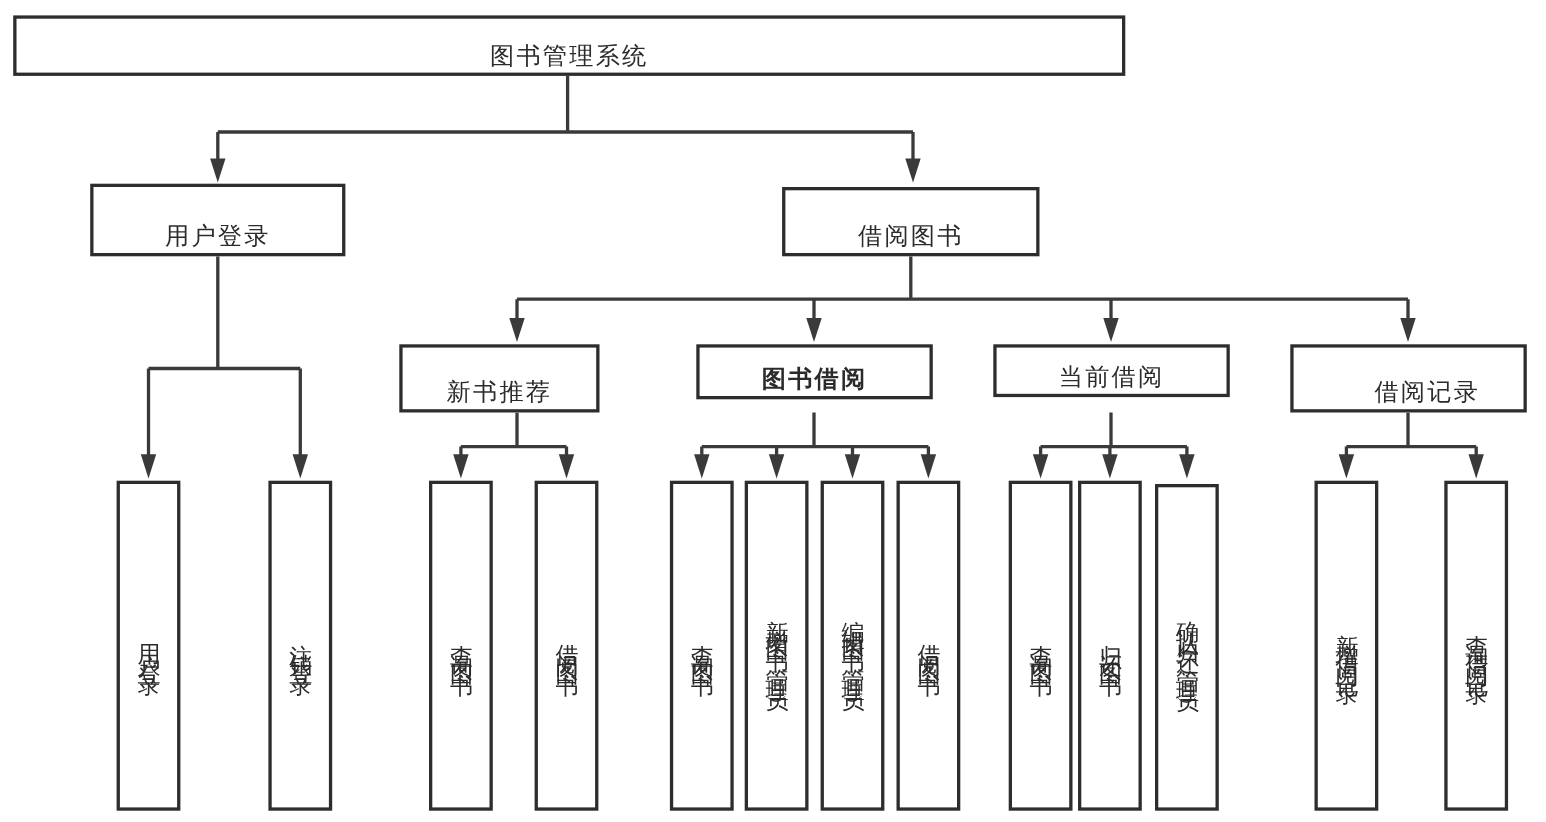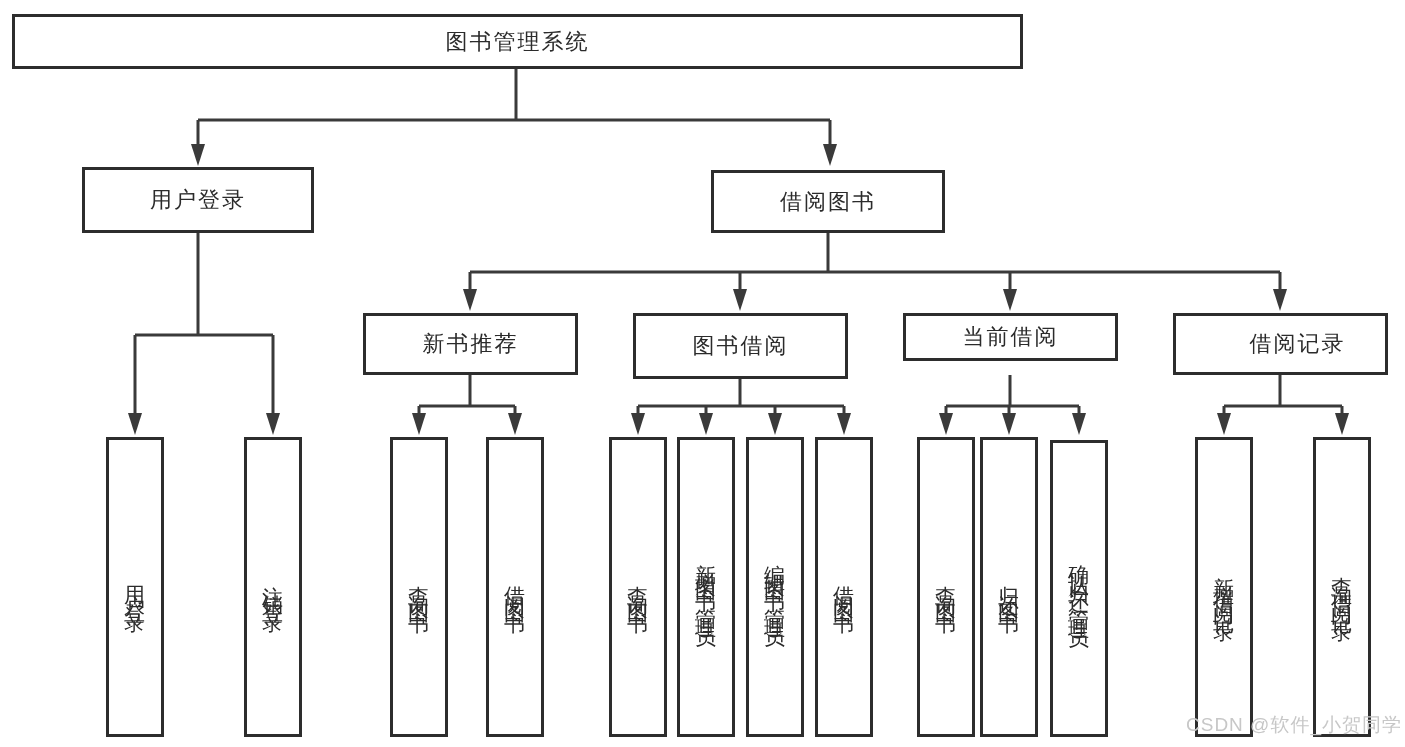--- a/index.html
+++ b/index.html
@@ -17,21 +17,21 @@
     left: 0; top: 0;
     width: 1405px; height: 747px;
     pointer-events: none;
   }
   .hbox {
     position: absolute;
     box-sizing: border-box;
     border: 3px solid #2d2d2d;
     background: #ffffff;
     display: flex;
-    align-items: center;
+    align-items: flex-end;
     justify-content: center;
     z-index: 2;
   }
   .hbox span {
     font-size: 22px;
     letter-spacing: 2px;
     color: #2b2b2b;
     white-space: nowrap;
   }
   .vbox {
@@ -111,24 +111,24 @@
     <span>图书管理系统</span>
   </div>
 
   <div class="hbox" style="left:82px; top:167px; width:232px; height:66px;">
     <span>用户登录</span>
   </div>
   <div class="hbox" style="left:711px; top:170px; width:234px; height:63px;">
     <span>借阅图书</span>
   </div>
 
-  <div class="hbox" style="left:363px; top:313px; width:215px; height:62px;">
+  <div class="hbox" style="left:363px; top:313px; width:182px; height:62px;">
     <span>新书推荐</span>
   </div>
-  <div class="hbox" style="left:633px; top:313px; width:215px; height:66px;">
+  <div class="hbox" style="left:633px; top:313px; width:215px; height:50px;font-weight:bold;">
     <span>图书借阅</span>
   </div>
   <div class="hbox" style="left:903px; top:313px; width:215px; height:48px;">
     <span>当前借阅</span>
   </div>
   <div class="hbox" style="left:1173px; top:313px; width:215px; height:62px;padding-left:34px;">
     <span>借阅记录</span>
   </div>
 
   <div class="vbox" style="left:106px; top:437px; width:58px; height:300px;">
@@ -168,15 +168,14 @@
     <span>确认归还（管理员）</span>
   </div>
 
   <div class="vbox" style="left:1195px; top:437px; width:58px; height:300px;">
     <span>新增借阅记录</span>
   </div>
   <div class="vbox" style="left:1313px; top:437px; width:58px; height:300px;">
     <span>查询借阅记录</span>
   </div>
 
-  <div id="watermark">CSDN @软件_小贺同学</div>
 
 </div>
 
 </body></html>

